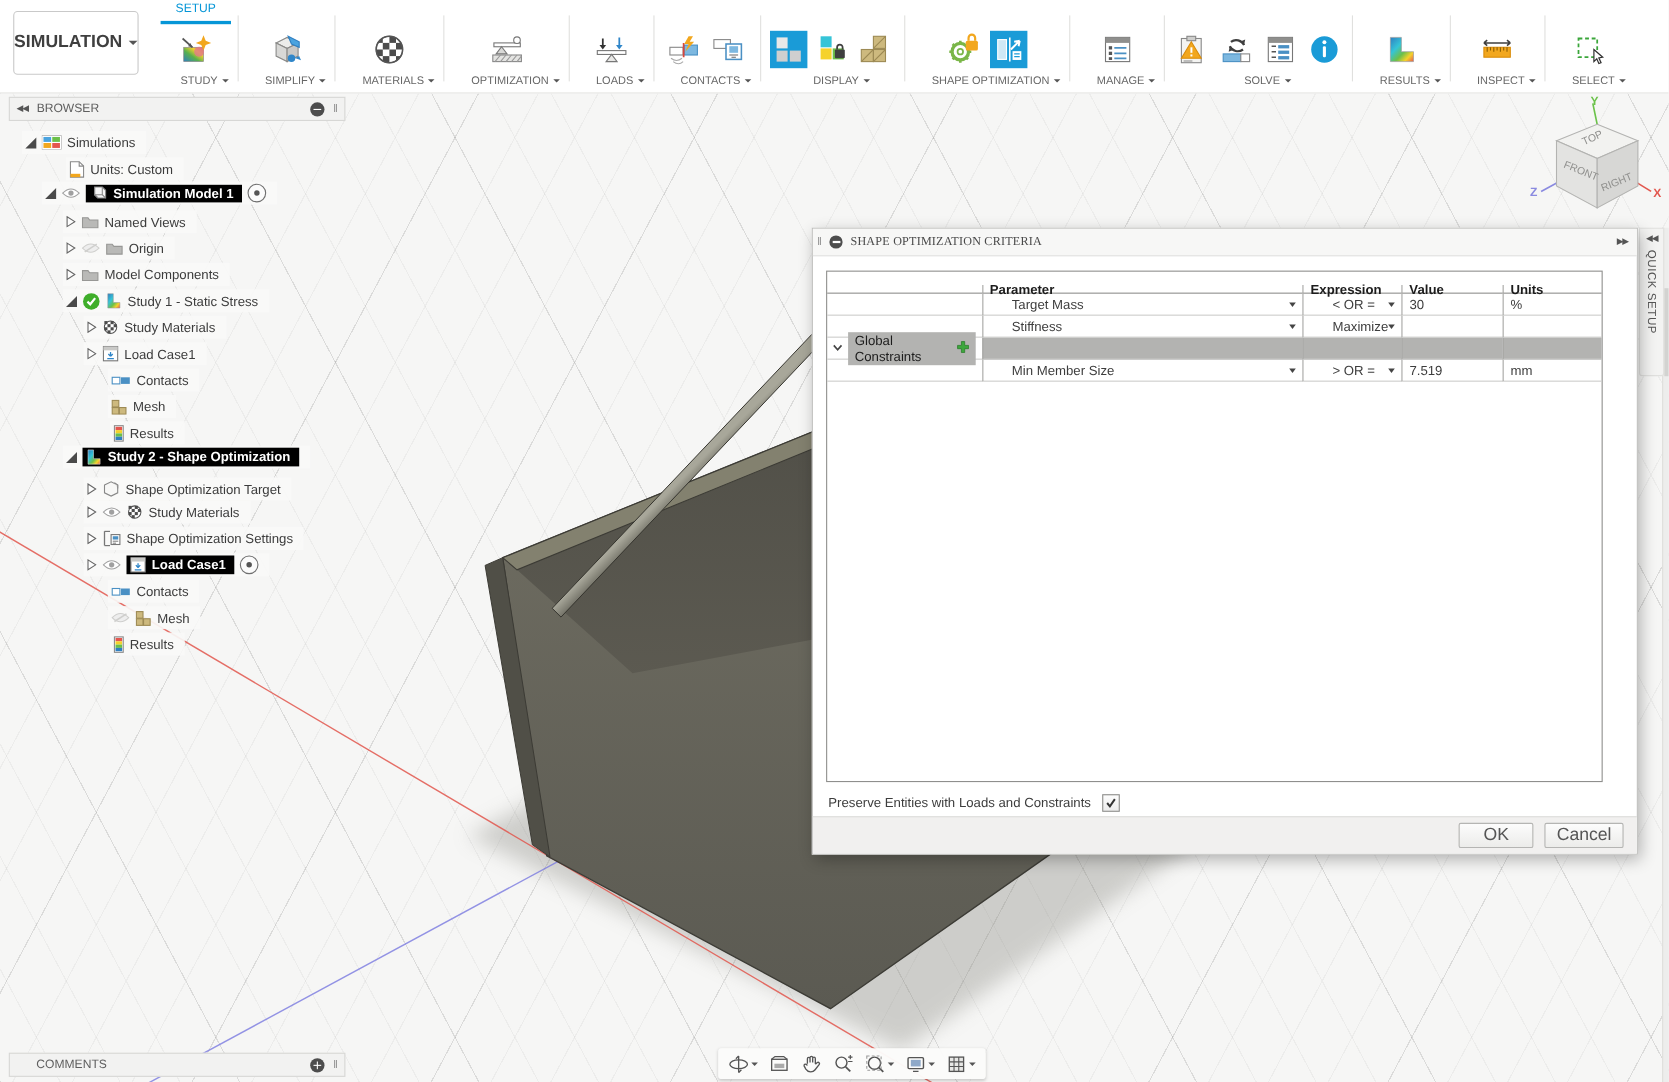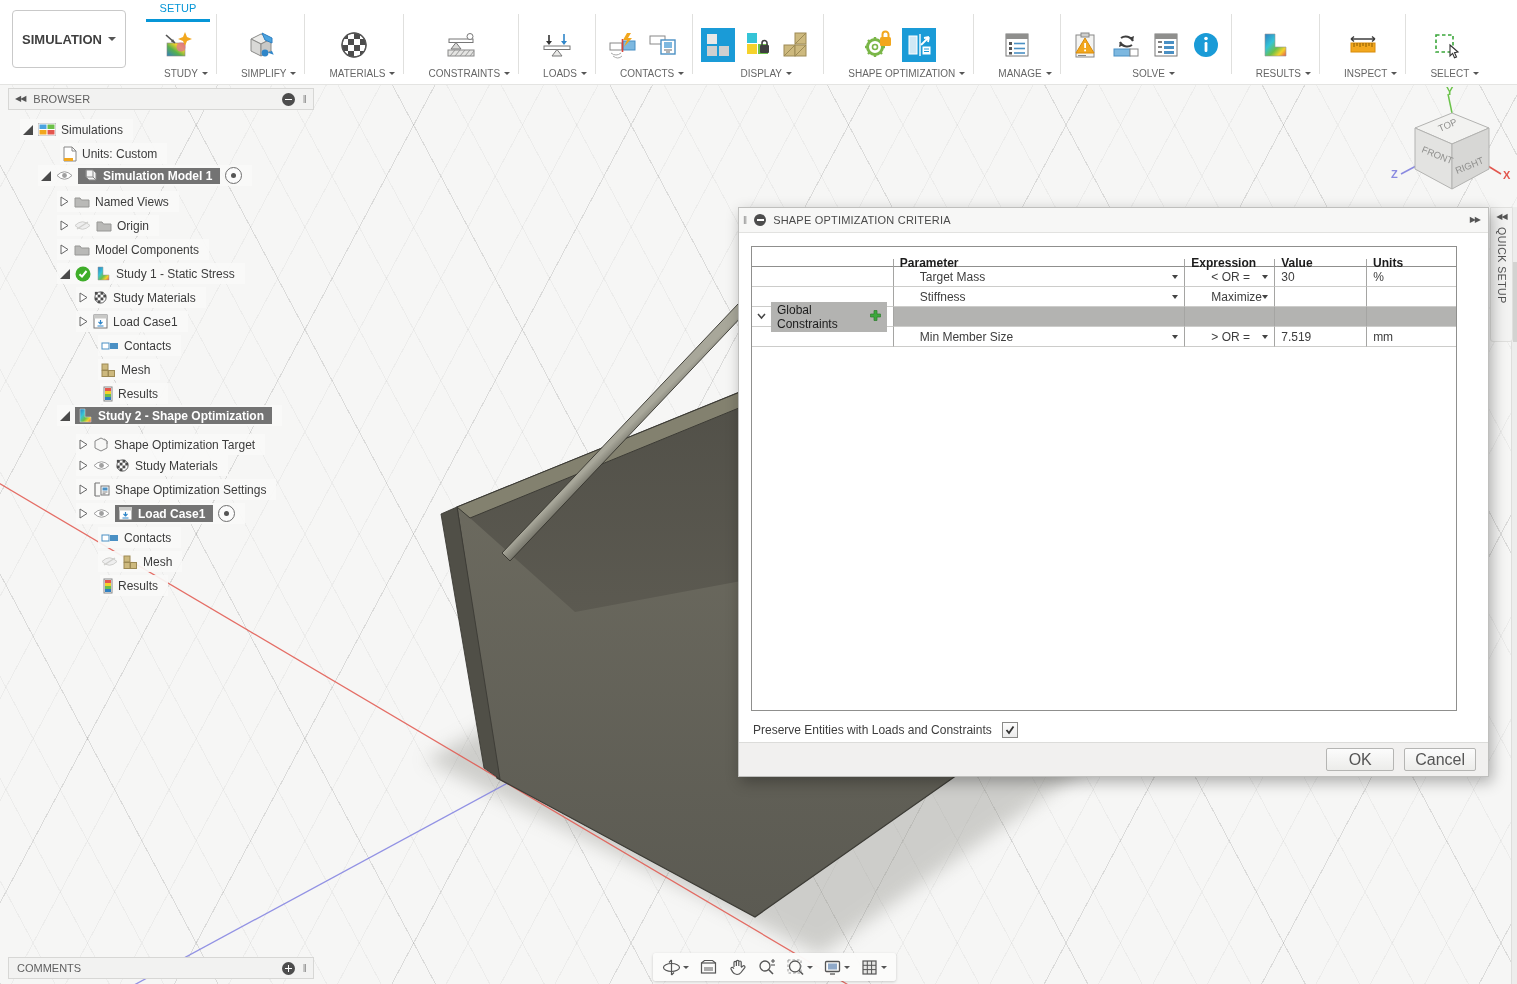--- a/index.html
+++ b/index.html
@@ -13,21 +13,21 @@
       repeating-linear-gradient(118deg, rgba(0,0,0,.04) 0 1px, transparent 1px 48px),
       repeating-linear-gradient(62deg,  rgba(0,0,0,.075) 0 1px, transparent 1px 192px),
       repeating-linear-gradient(118deg, rgba(0,0,0,.075) 0 1px, transparent 1px 192px);}
   #scene{position:absolute;left:0;top:0;width:1517px;height:984px;z-index:1;pointer-events:none;}
 
   
   #toolbar{position:absolute;left:0;top:0;width:100%;height:84px;background:#fff;z-index:10;
            border-bottom:1px solid #e4e4e2;display:flex;align-items:stretch;}
   #wsbtn{margin:10px 0 0 12px;width:112px;height:56px;border:1px solid #c9c9c9;border-radius:4px;
          display:flex;align-items:center;justify-content:center;gap:6px;
-         font-size:13px;font-weight:bold;color:#3f3f3f;background:#fff;cursor:pointer;}
+         font-size:16px;font-weight:bold;color:#3f3f3f;background:#fff;cursor:pointer;}
   .caret{width:0;height:0;border-left:4px solid transparent;border-right:4px solid transparent;
          border-top:4px solid #555;display:inline-block;}
   .caret.sm{border-left-width:3px;border-right-width:3px;border-top-width:3px;}
   #groups{display:flex;margin-left:16px;align-items:stretch;}
   .tbgroup{position:relative;display:flex;flex-direction:column;align-items:center;
            padding:0 6px;min-width:58px;}
   .tbicons{height:46px;margin-top:22px;display:flex;align-items:center;gap:6px;}
   .tbicon{width:34px;height:34px;display:flex;align-items:center;justify-content:center;cursor:pointer;}
   .tblabel{font-size:10px;color:#666;display:flex;align-items:center;gap:4px;margin-top:0px;cursor:pointer;white-space:nowrap;margin-left:16px;}
   .tbsep{width:1px;background:#e0e0de;margin:14px 2px 10px 2px;}
@@ -41,32 +41,32 @@
   #browser-header .spacer{flex:1;}
   .dblcaret{font-size:8px;color:#555;letter-spacing:-1px;cursor:pointer;line-height:1;}
   .circbtn{width:13px;height:13px;border-radius:50%;background:#4d4d4d;position:relative;cursor:pointer;flex:none;}
   .circbtn i{position:absolute;left:3px;top:6px;width:7px;height:1.6px;background:#fff;}
   .circbtn.plus b{position:absolute;left:6px;top:3px;width:1.6px;height:7px;background:#fff;}
   .grip{color:#888;font-size:10px;cursor:pointer;}
   .trow{position:absolute;height:21px;display:flex;align-items:center;gap:5px;
         background:rgba(248,248,247,.92);padding:0 10px 0 3px;cursor:pointer;}
   .texp-closed{width:9px;height:11px;flex:none;}
   .texp-open{width:0;height:0;border-left:10px solid transparent;border-bottom:10px solid #4a4a4a;flex:none;}
-  .hl{display:flex;align-items:flex-end;gap:5px;background:#737373;color:#fff;font-weight:bold;
+  .hl{display:flex;align-items:flex-start;gap:5px;background:#000000;color:#fff;font-weight:bold;
       padding:1px 8px 1px 3px;}
   .radio{width:15px;height:15px;border-radius:50%;border:1.5px solid #6f6f6f;background:#fbfbfb;
          display:flex;align-items:center;justify-content:center;flex:none;}
   .radio i{width:5px;height:5px;border-radius:50%;background:#555;}
   .ticon{display:flex;align-items:center;flex:none;}
 
   
   #dialog{position:absolute;left:738px;top:207px;width:749px;height:568px;background:#fff;
           border:1px solid #bfbfbd;box-shadow:3px 5px 14px rgba(0,0,0,.3);z-index:5;font-size:12px;color:#3d3d3d;}
   #dlg-title{height:24px;background:#f7f7f6;border-bottom:1px solid #e2e2e0;display:flex;align-items:center;gap:7px;padding:0 8px 0 4px;}
-  #dlg-title .t{font-size:11px;color:#4a4a4a;letter-spacing:.2px;}
+  #dlg-title .t{font-size:11px;color:#4a4a4a;letter-spacing:.2px;font-family:Liberation Serif, serif;}
   #dlg-title .spacer{flex:1;}
   #dtable{position:absolute;left:12px;top:38px;width:706px;height:465px;border:1px solid #8f8f8d;box-sizing:border-box;background:#fff;}
   .trowd{display:flex;height:20px;align-items:stretch;}
   .c{box-sizing:border-box;display:flex;align-items:center;padding:0 6px;border-bottom:1px solid #ccccca;}
   .c0{width:141px;}.c1{width:292px;border-left:1px solid #a5a5a3;}
   .c2{width:90px;border-left:1px solid #a5a5a3;}.c3{width:92px;border-left:1px solid #a5a5a3;}
   .c4{width:90px;border-left:1px solid #a5a5a3;}
   .thead .c{font-weight:bold;border-bottom:1px solid #8f8f8d;color:#1c1c1c;margin-top:12px;}
   .grow .c1,.grow .c2,.grow .c3,.grow .c4{background:#b3b3b1;}
   .gchip{background:#b3b3b1;display:flex;align-items:center;gap:6px;padding:1px 6px;margin-left:4px;color:#1c1c1c;}
@@ -234,21 +234,21 @@
         <svg width="34" height="32" viewBox="0 0 34 32">
           <rect x="5" y="10" width="24" height="3.5" fill="#fff" stroke="#777"></rect>
           <circle cx="26" cy="7.5" r="3" fill="#fff" stroke="#777"></circle>
           <polygon points="12,13.5 17,20 7,20" fill="#d9d9d7" stroke="#777"></polygon>
           <rect x="4" y="21" width="26" height="6" fill="#e4e4e2" stroke="#888"></rect>
           <path d="M6,27 l5,-6 M11,27 l5,-6 M16,27 l5,-6 M21,27 l5,-6 M26,27 l4,-5" stroke="#999" stroke-width="1"></path>
         </svg>
           </span>
         </div>
       <div class="tblabel">
-          <span>CONSTRAINTS</span>
+          <span>OPTIMIZATION</span>
           <span class="caret sm"></span>
         </div>
     </div>
     <div class="tbsep"></div>
 
     <div class="tbgroup">
       <div class="tbicons">
           <span class="tbicon">
         <svg width="34" height="32" viewBox="0 0 34 32">
           <path d="M9,6 v8" stroke="#333" stroke-width="1.6"></path>
@@ -993,20 +993,20 @@
   <span class="nbtn">
     <svg width="19" height="19" viewBox="0 0 19 19">
         <rect x="3" y="3" width="13" height="13" fill="#e7e7e5" stroke="#555" stroke-width="1.2"></rect>
         <path d="M7.3,3 v13 M11.6,3 v13 M3,7.3 h13 M3,11.6 h13" stroke="#555" stroke-width="1"></path>
       </svg>
     <span class="caret sm"></span>
     </span>
 </div>
 
 <div id="comments">
-  <span style="margin-left:2px;">COMMENTS</span>
+  <span style="margin-left:18px;">COMMENTS</span>
   <span class="spacer"></span>
   <span class="circbtn plus">
       <i></i>
       <b></b>
     </span>
   <span class="grip">‖</span>
 </div>
 
 </body></html>

